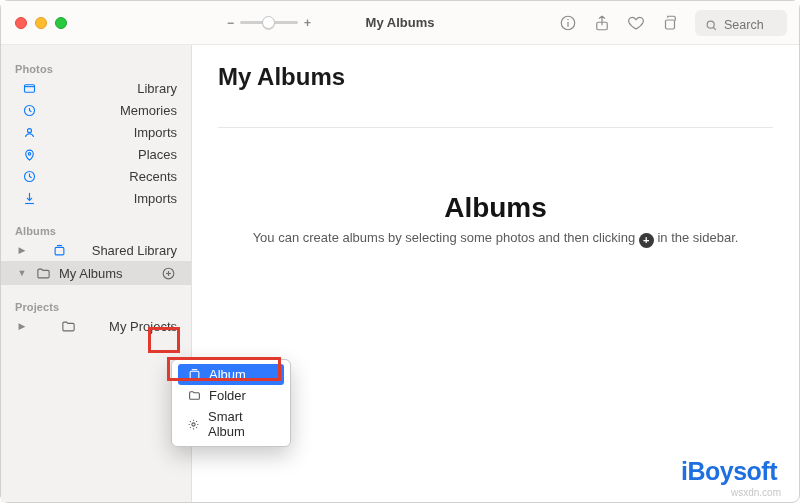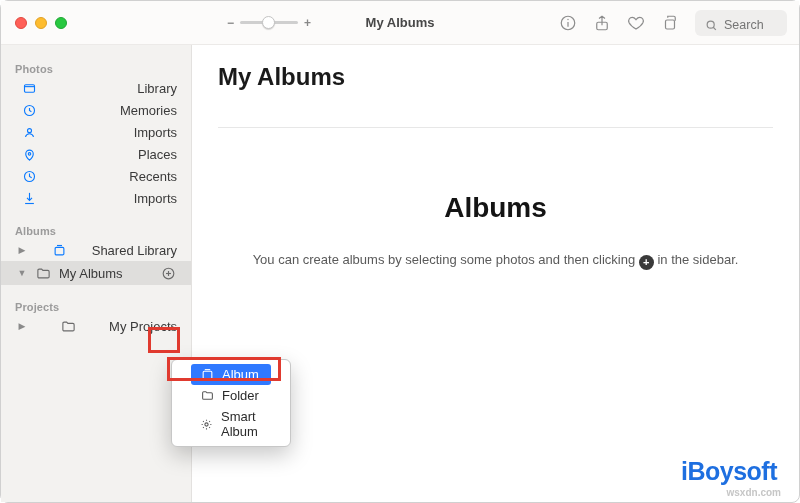--- a/index.html
+++ b/index.html
@@ -30,37 +30,37 @@
     .caret { width: 10px; color: #8a8a8a; font-size: 9px; display:inline-block; text-align:center; }
     .iconbox { width: 16px; height: 16px; display: flex; align-items:center; justify-content:center; color:#0a7aff; }
     .side-item.selected { background: #dfdedc; }
     .side-item .plusbtn { margin-left: auto; width:18px; height:18px; display:flex; align-items:center; justify-content:center; color:#6b6b6b; }
 
     .main { flex: 1; padding: 18px 26px; position: relative; overflow: hidden; }
     .main h1 { font-size: 24px; font-weight: 700; color: #1a1a1a; }
     .hr { height: 1px; background: #e7e7e7; margin-top: 36px; }
     .center-block { text-align: center; margin-top: 64px; }
     .center-block h2 { font-size: 28px; font-weight: 800; color: #141414; }
-    .hint { margin-top: 28px; font-size: 13px; color: #5a5a5a; }
+    .hint { margin-top: 6px; font-size: 13px; color: #5a5a5a; }
     .hint .pluscircle { display:inline-flex; width:15px; height:15px; background:#3a3a3a; color:#fff; border-radius:50%; align-items:center; justify-content:center; font-size:11px; font-weight:700; vertical-align:-2px; }
 
     
     .callout-plus { position:absolute; left:147px; top:282px; width:32px; height:26px; border:3px solid #e03a2f; pointer-events:none; z-index:20; }
     .callout-menu { position:absolute; left:166px; top:312px; width:114px; height:24px; border:3px solid #e03a2f; pointer-events:none; z-index:21; }
 
     
-    .context-menu { position:absolute; left:170px; top:314px; width:120px; background:#fff; border:1px solid #c7c7c7; border-radius:6px; box-shadow:0 8px 22px rgba(0,0,0,.22); padding:4px 16px; z-index:19; font-size:13px; }
+    .context-menu { position:absolute; left:170px; top:314px; width:120px; background:#fff; border:1px solid #c7c7c7; border-radius:6px; box-shadow:0 8px 22px rgba(0,0,0,.22); padding:4px 3px; z-index:19; font-size:13px; }
     .menu-item { display:flex; align-items:center; gap:8px; padding:3px 12px; color:#2b2b2b; }
     .menu-item.sel { background:#2f79ff; color:#fff; border-radius:3px; margin:0 3px; padding:3px 9px; }
     .menu-item .mi-icon { width:14px; height:14px; display:flex; align-items:center; justify-content:center; }
     .menu-item.sel .mi-icon { color:#fff; }
 
     .watermark { position:absolute; right:22px; bottom:16px; font-size:25px; font-weight:800; color:#1e6fe0; letter-spacing:-.5px; }
     .watermark .b { font-weight:900; }
-    .wsx { position:absolute; right:18px; bottom:4px; font-size:10px; color:#c6c6c6;font-weight:bold; }
+    .wsx { position:absolute; right:18px; bottom:4px; font-size:10px; color:#c6c6c6; }
 
     svg { display:block; }
   </style>
 </head>
 <body>
 
 <div class="window">
   <div class="titlebar">
     <div class="traffic">
       <div class="dot red"></div>

